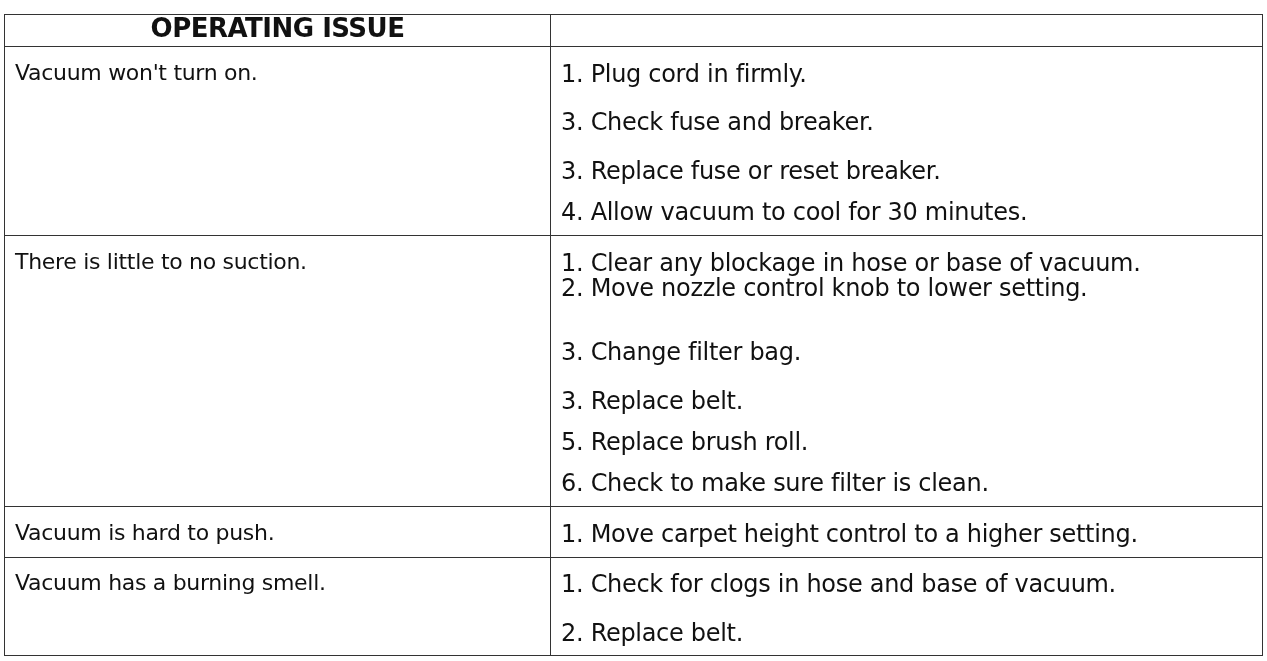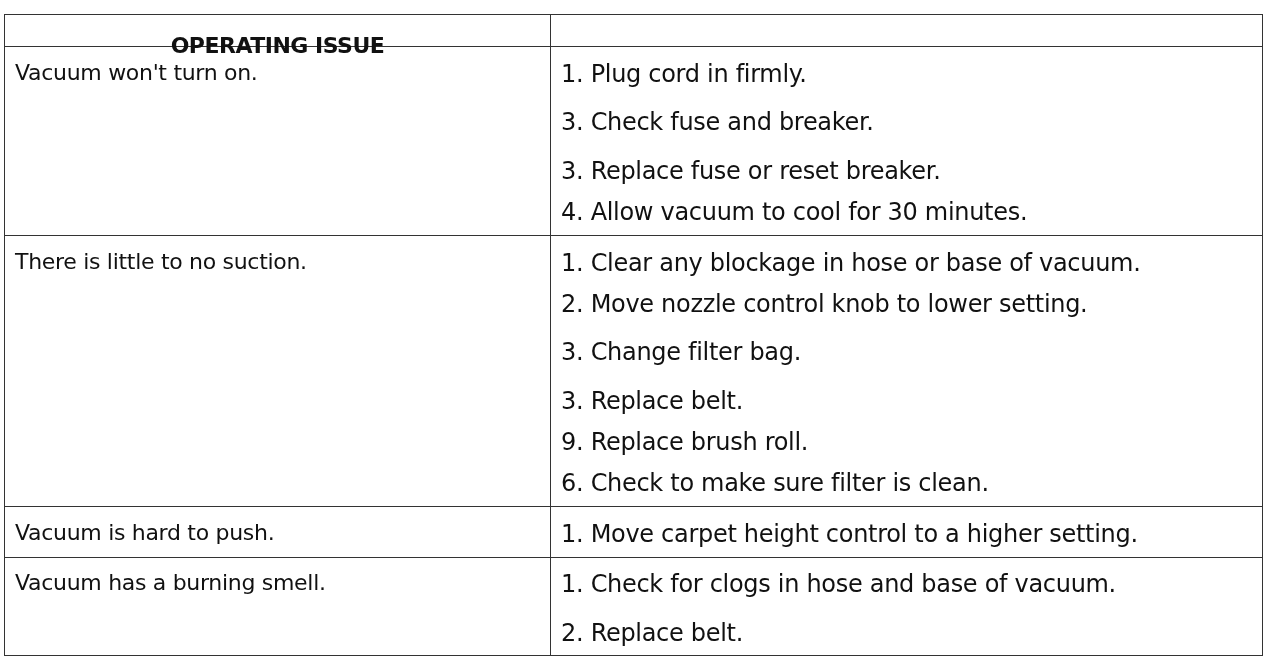--- a/index.html
+++ b/index.html
@@ -2,22 +2,22 @@
 <html><head>
 <meta charset="utf-8">
 <style>
   html, body { margin: 0; padding: 0; background: #ffffff; }
   body { width: 1267px; height: 661px; position: relative; overflow: hidden;
          font-family: "DejaVu Sans", sans-serif; color: #111; }
   .tbl { position: absolute; left: 4px; top: 14px; width: 1259px; height: 642px;
          border: 1.5px solid #333; box-sizing: border-box; }
   .vline { position: absolute; left: 545px; top: 0; bottom: 0; width: 0; border-left: 1.5px solid #333; }
   .hline { position: absolute; left: 0; right: 0; height: 0; border-top: 1.5px solid #333; }
-  .hdr { position: absolute; top: 17px; height: 31px; line-height: 27px; text-align: center;
-         font-weight: bold; font-size: 22px; letter-spacing: -0.5px; }
+  .hdr { position: absolute; top: 0; height: 31px; line-height: 27px; text-align: center;
+         font-weight: bold; font-size: 26px; letter-spacing: -0.5px; }
   .issue { position: absolute; left: 15px; font-size: 22px; white-space: nowrap; letter-spacing: -0.3px; text-align: right; }
   .rec { position: absolute; left: 561px; font-size: 24px; white-space: nowrap; letter-spacing: -0.3px; }
 </style>
 </head>
 <body>
 
 <div class="tbl">
   <div class="vline"></div>
   <div class="hline" style="top:31px"></div>
   <div class="hline" style="top:220px"></div>
@@ -28,24 +28,24 @@
 </div>
 
 <div class="issue" style="top:60px">Vacuum won't turn on.</div>
 <div class="rec" style="top:60px">1. Plug cord in firmly.</div>
 <div class="rec" style="top:108px">3. Check fuse and breaker.</div>
 <div class="rec" style="top:157px">3. Replace fuse or reset breaker.</div>
 <div class="rec" style="top:198px">4. Allow vacuum to cool for 30 minutes.</div>
 
 <div class="issue" style="top:249px">There is little to no suction.</div>
 <div class="rec" style="top:249px">1. Clear any blockage in hose or base of vacuum.</div>
-<div class="rec" style="top:290px">2. Move nozzle control knob to lower setting.</div>
+<div class="rec" style="top:274px">2. Move nozzle control knob to lower setting.</div>
 <div class="rec" style="top:338px">3. Change filter bag.</div>
 <div class="rec" style="top:387px">3. Replace belt.</div>
-<div class="rec" style="top:428px">9. Replace brush roll.</div>
+<div class="rec" style="top:428px">5. Replace brush roll.</div>
 <div class="rec" style="top:469px">6. Check to make sure filter is clean.</div>
 
 <div class="issue" style="top:520px">Vacuum is hard to push.</div>
 <div class="rec" style="top:520px">1. Move carpet height control to a higher setting.</div>
 
 <div class="issue" style="top:570px">Vacuum has a burning smell.</div>
 <div class="rec" style="top:570px">1. Check for clogs in hose and base of vacuum.</div>
 <div class="rec" style="top:619px">2. Replace belt.</div>
 
 </body></html>

